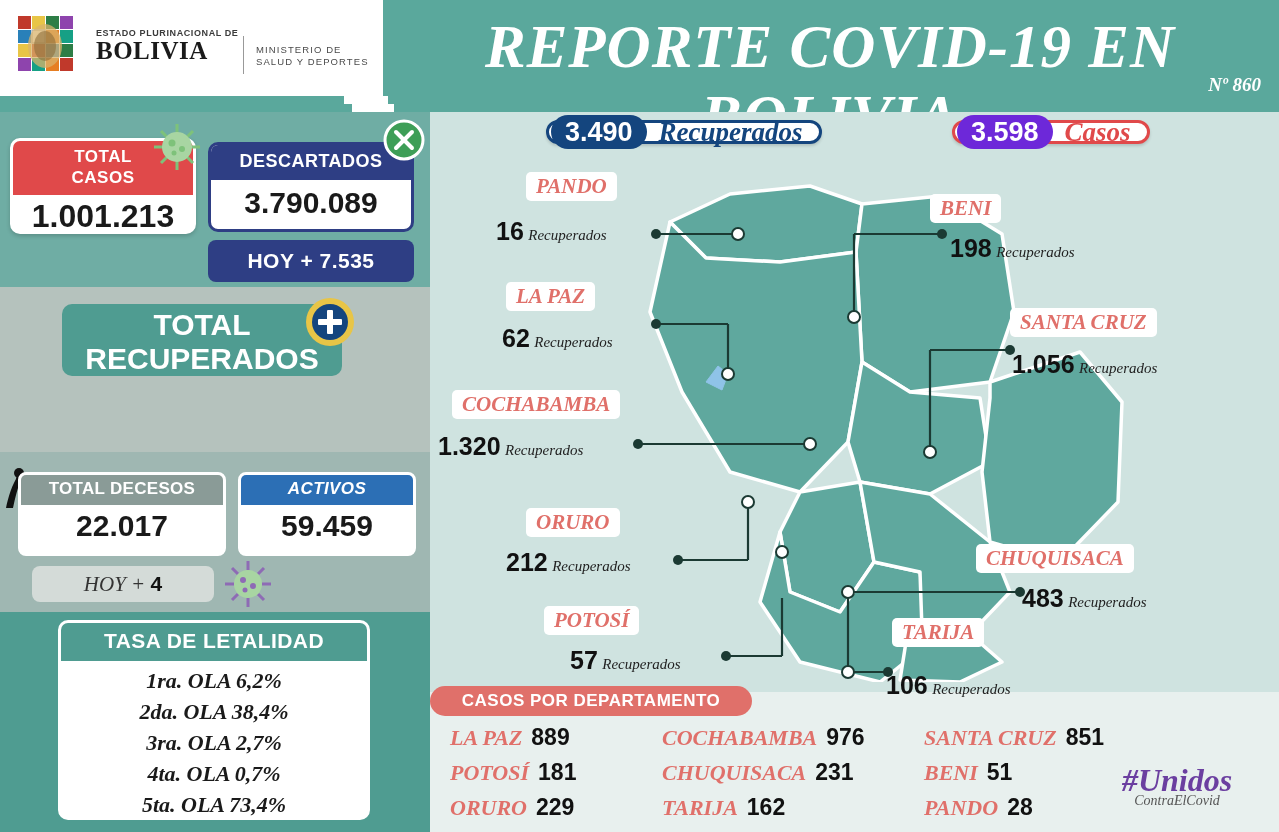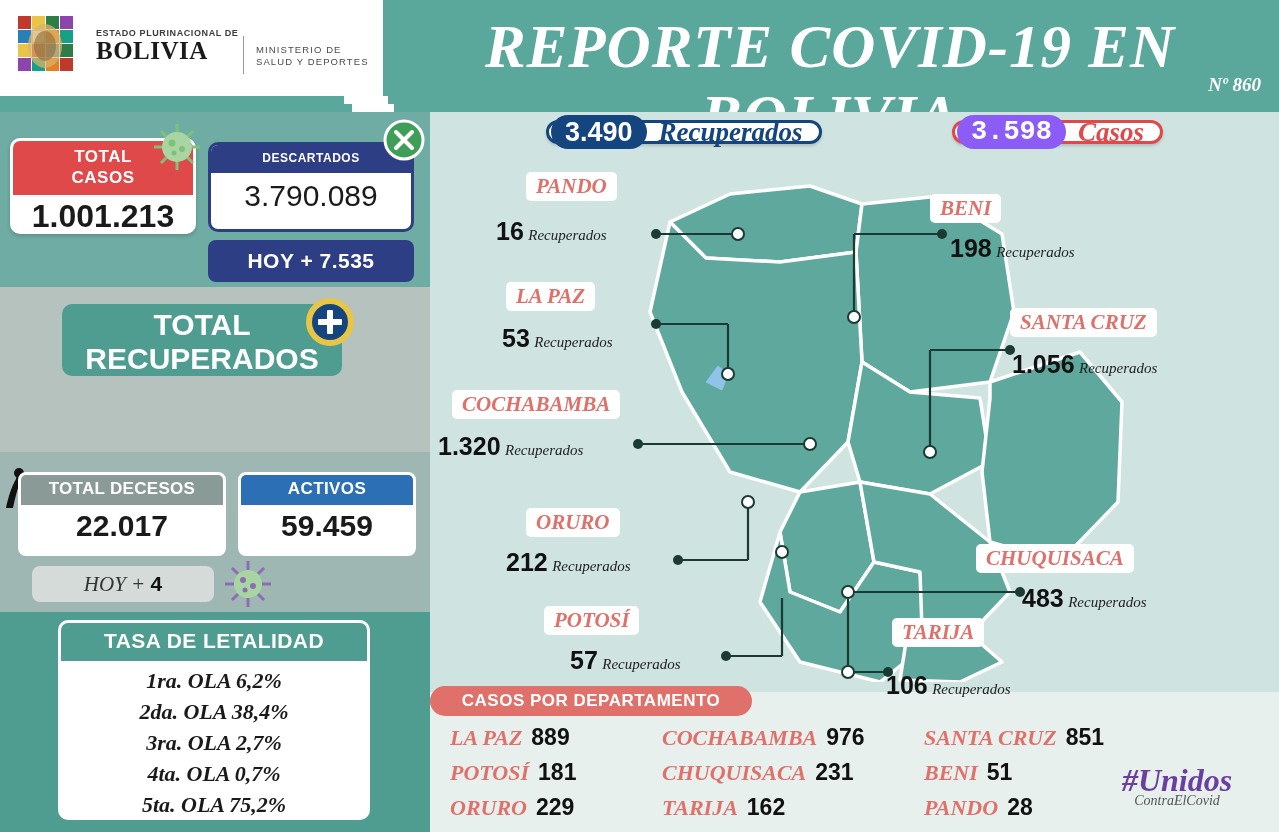--- a/index.html
+++ b/index.html
@@ -102,24 +102,24 @@
     text-align: center; font-size: 32px; font-weight: bold; color: #1a1a1a;
     line-height: 42px;
   }
   .card-descartados {
     position: absolute; left: 208px; top: 30px; width: 206px; height: 90px;
     background: #ffffff; border: 3px solid #2e3e84; border-radius: 10px;
     overflow: hidden;
   }
   .card-descartados .cap {
     background: #2e3e84; color: #ffffff; text-align: center;
-    font-size: 12px; font-weight: bold; padding: 6px 0 8px; letter-spacing: 0.5px;
+    font-size: 18px; font-weight: bold; padding: 6px 0 8px; letter-spacing: 0.5px;
   }
   .card-descartados .val {
-    text-align: center; font-size: 30px; font-weight: normal; color: #1a1a1a;
+    text-align: center; font-size: 30px; font-weight: bold; color: #1a1a1a;
     line-height: 46px;
   }
   .card-hoy {
     position: absolute; left: 208px; top: 128px; width: 206px; height: 42px;
     background: #2e3e84; border-radius: 8px; color: #ffffff;
     text-align: center; font-size: 21px; font-weight: bold; line-height: 42px;
     letter-spacing: 0.5px;
   }
   .virus-green {
     position: absolute; left: 150px; top: 8px; width: 54px; height: 54px;
@@ -160,21 +160,21 @@
   .ribbon {
     position: absolute; left: 2px; top: 352px; width: 34px; height: 46px;
   }
   .card-activos {
     position: absolute; left: 238px; top: 360px; width: 178px; height: 84px;
     background: #ffffff; border: 3px solid #ffffff; border-radius: 8px;
     overflow: hidden;
   }
   .card-activos .cap {
     background: #2c6fb5; color: #ffffff; text-align: center;
-    font-size: 17px; font-weight: bold; padding: 4px 16px 6px; letter-spacing: 0.4px;
+    font-size: 17px; font-weight: bold; padding: 4px 16px 6px; letter-spacing: 0.4px; font-style: italic;
   }
   .card-activos .val {
     text-align: center; font-size: 30px; font-weight: bold; color: #1a1a1a; line-height: 42px;
   }
   .card-hoy2 {
     position: absolute; left: 32px; top: 454px; width: 182px; height: 36px;
     background: #d4dbd8; border-radius: 8px;
     font-family: "Liberation Serif", serif; font-style: italic;
     font-size: 21px; color: #333; line-height: 36px; text-align: center;
   }
@@ -217,21 +217,21 @@
     border-radius: 20px; line-height: 34px;
   }
   .pill .lbl {
     font-family: "Liberation Serif", serif; font-style: italic; font-weight: bold;
     font-size: 27px; padding: 0 16px 0 10px;
   }
   .pill-rec { left: 116px; top: 8px; background: #ffffff; border: 3px solid #14457e; }
   .pill-rec .num { background: #14457e; margin: 2px; }
   .pill-rec .lbl { color: #14457e; }
   .pill-cas { left: 522px; top: 8px; background: #ffffff; border: 3px solid #e0494a; }
-  .pill-cas .num { background: #8b5cf6; margin: 2px; font-family: Liberation Mono, monospace; }
+  .pill-cas .num { background: #6d28d9; margin: 2px; }
   .pill-cas .lbl { color: #e0494a; }
 
   .dept-name {
     position: absolute;
     font-family: "Liberation Serif", serif; font-style: italic; font-weight: bold;
     font-size: 21px; color: #e0706a;
     background: #ffffff; border-radius: 5px; padding: 2px 10px;
     white-space: nowrap;
   }
   .dept-val {
@@ -421,21 +421,21 @@
       </svg>
     </div>
 
     <div class="letalidad">
       <div class="cap">TASA DE LETALIDAD</div>
       <ul>
         <li>1ra. OLA 6,2%</li>
         <li>2da. OLA 38,4%</li>
         <li>3ra. OLA 2,7%</li>
         <li>4ta. OLA  0,7%</li>
-        <li>5ta. OLA  75,2%</li>
+        <li>5ta. OLA  73,4%</li>
       </ul>
     </div>
   </div>
 
   <div class="map-area">
     <div class="map-bg-top"></div>
     <div class="map-bg-bot"></div>
 
     <svg style="position:absolute; left:180px; top:30px;" width="520" height="540" viewBox="0 0 520 540">
       <g fill="#5fa89e" stroke="#ffffff" stroke-width="3.5" stroke-linejoin="round">
@@ -520,21 +520,21 @@
     </div>
 
     <div class="dept-name" style="left:500px; top:82px;">BENI</div>
     <div class="dept-val" style="left:520px; top:122px;">
       <span class="n">198</span>
       <span class="t">Recuperados</span>
     </div>
 
     <div class="dept-name" style="left:76px; top:170px;">LA PAZ</div>
     <div class="dept-val" style="left:72px; top:212px;">
-      <span class="n">53</span>
+      <span class="n">62</span>
       <span class="t">Recuperados</span>
     </div>
 
     <div class="dept-name" style="left:580px; top:196px;">SANTA CRUZ</div>
     <div class="dept-val" style="left:582px; top:238px;">
       <span class="n">1.056</span>
       <span class="t">Recuperados</span>
     </div>
 
     <div class="dept-name" style="left:22px; top:278px;">COCHABAMBA</div>

